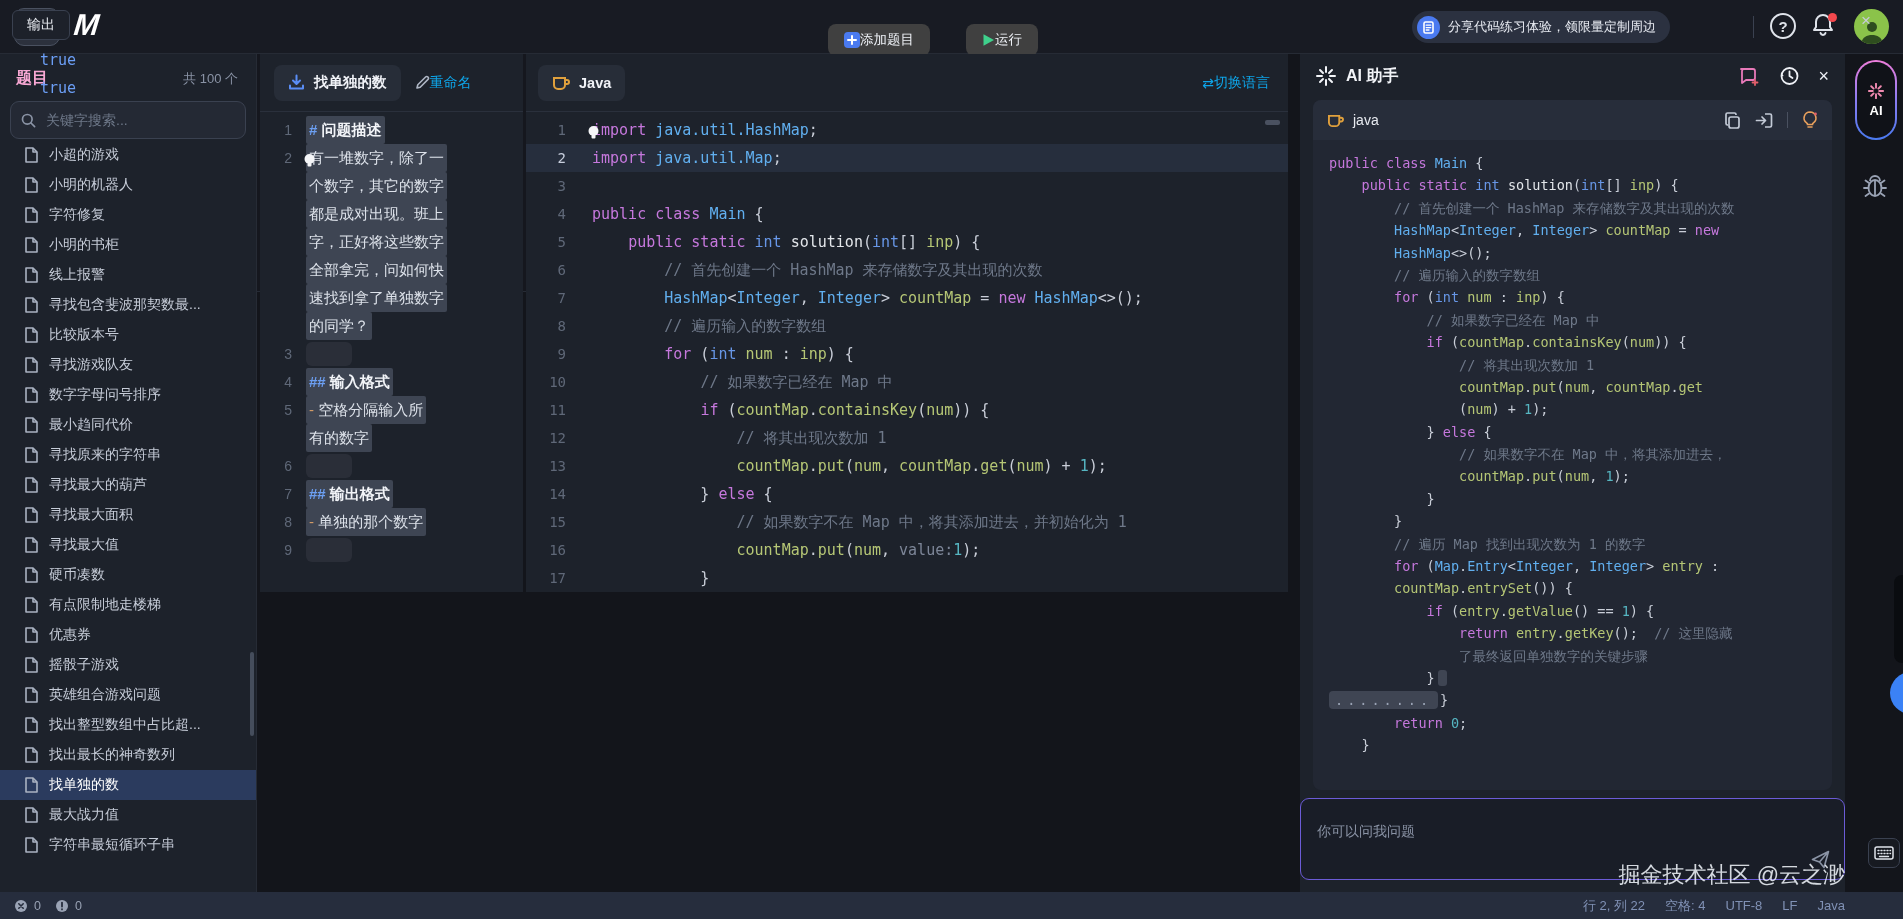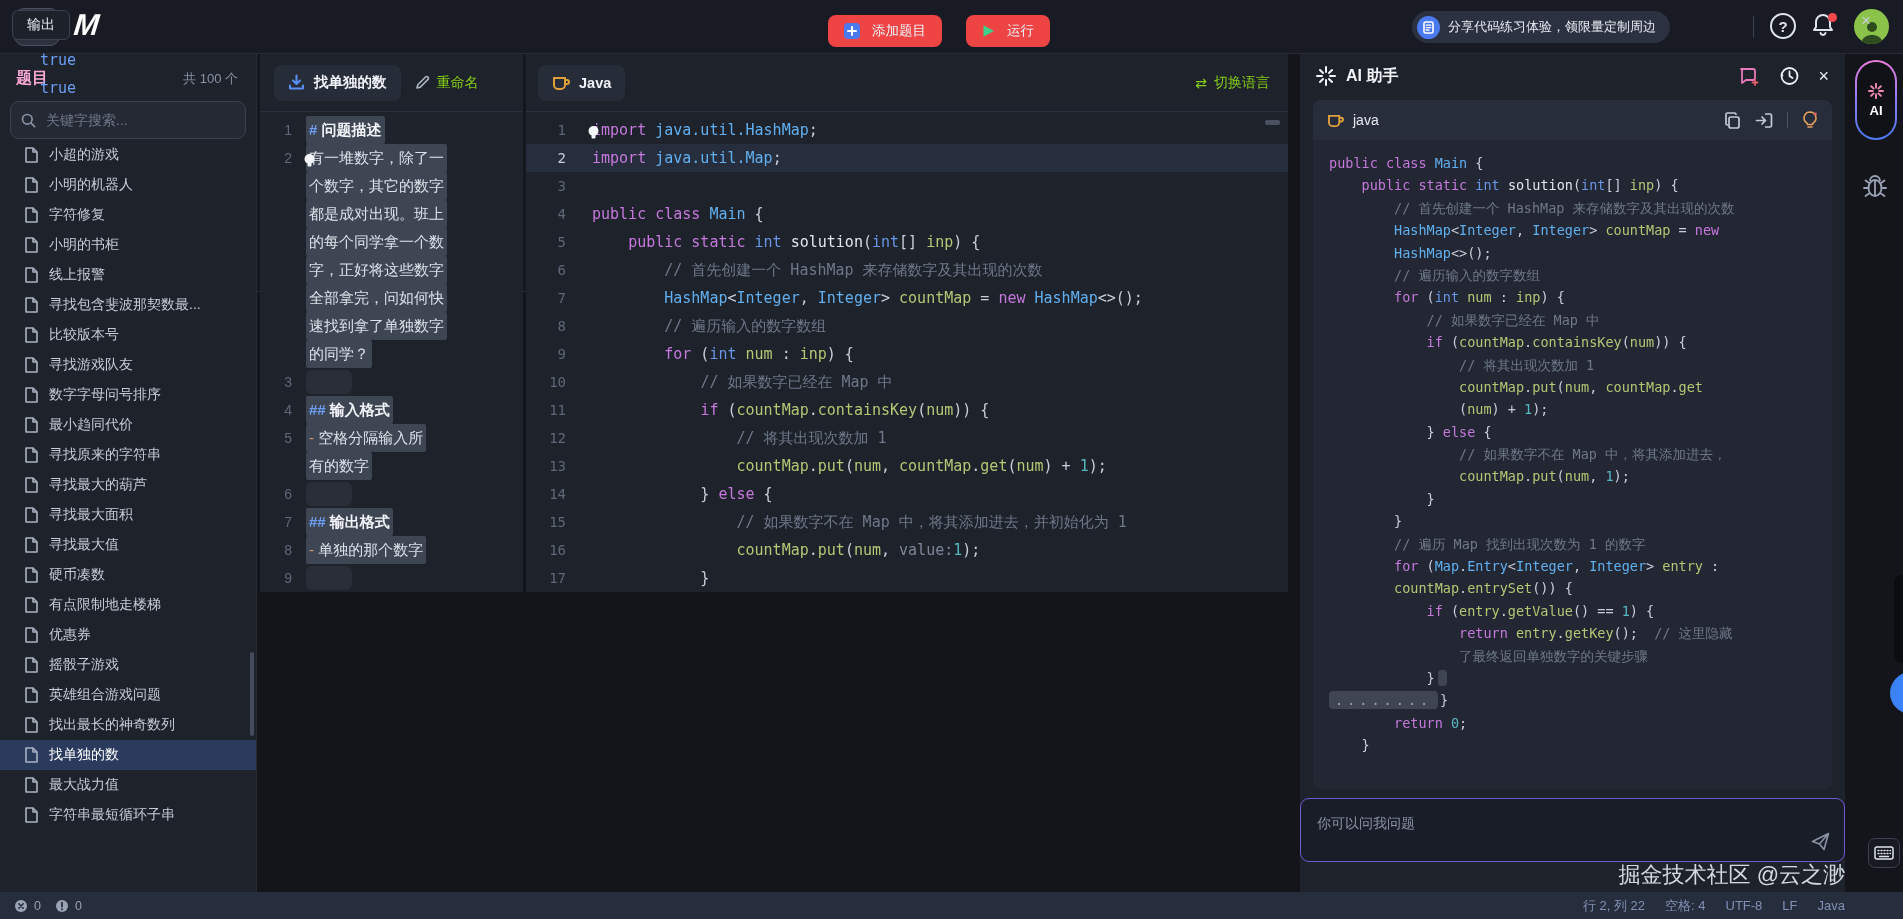--- a/index.html
+++ b/index.html
@@ -5,22 +5,22 @@
   html,body{margin:0;padding:0;background:#000;}
   *{box-sizing:border-box;}
   .screen{position:relative;width:1903px;height:919px;background:#13151b;overflow:hidden;
           font-family:"Liberation Sans","DejaVu Sans",sans-serif;color:#dfe3eb;}
 
   
   .topbar{position:absolute;left:0;top:0;width:1903px;height:54px;background:#181b23;border-bottom:1px solid #262b35;}
   .tg-btn{position:absolute;left:14px;top:8px;width:46px;height:38px;border:1px solid #4a5160;border-radius:10px;
           background:#2c313d;display:flex;align-items:center;justify-content:center;cursor:pointer;}
   .logo{position:absolute;left:74px;top:8px;font-size:30px;font-weight:900;font-style:italic;color:#fff;transform:skewX(-6deg);}
-  .top-btn{position:absolute;top:15px;height:32px;background:#ef4444;border-radius:8px;display:flex;align-items:center;
-           gap:12px;padding:0 16px;font-size:13.5px;color:#eef1f6;cursor:pointer;}
+  .top-btn{position:absolute;top:24px;height:32px;background:#404040;border-radius:8px;display:flex;align-items:center;
+           gap:0;padding:0 16px;font-size:13.5px;color:#eef1f6;cursor:pointer;}
   .plus-sq{width:16px;height:16px;border-radius:4px;background:#4a7af0;display:flex;align-items:center;justify-content:center;}
   .promo{position:absolute;left:1412px;top:11px;height:32px;background:#2b3140;border-radius:16px;display:flex;
          align-items:center;gap:8px;padding:0 14px 0 5px;font-size:13px;color:#e8ebf2;cursor:pointer;}
   .promo-ic{width:23px;height:23px;border-radius:50%;background:#4a7af0;display:flex;align-items:center;justify-content:center;}
   .top-div{position:absolute;left:1753px;top:16px;width:1px;height:22px;background:#3a4150;}
   .help{position:absolute;left:1770px;top:13px;width:26px;height:26px;border:2px solid #dfe3ea;border-radius:50%;
         display:flex;align-items:center;justify-content:center;font-size:15px;font-weight:bold;color:#dfe3ea;cursor:pointer;}
   .bell{position:absolute;left:1812px;top:13px;width:26px;height:26px;cursor:pointer;}
   .bell .dot{position:absolute;right:1px;top:0;width:9px;height:9px;border-radius:50%;background:#f4484d;}
   .avatar{position:absolute;left:1854px;top:9px;width:35px;height:35px;border-radius:50%;background:#8bc34a;
@@ -39,21 +39,21 @@
   .sb-item{height:30px;display:flex;align-items:center;gap:10px;padding:0 10px 0 24px;font-size:14px;color:#c6ccd8;
            white-space:nowrap;overflow:hidden;cursor:pointer;}
   .sb-item.sel{background:#2b3b5e;color:#fff;}
   .sb-scroll{position:absolute;right:2px;top:598px;width:4px;height:84px;background:#454d5c;border-radius:2px;}
 
   
   .panel{position:absolute;background:#1d222b;}
   .p-head{height:58px;display:flex;align-items:center;padding:0 14px;border-bottom:1px solid #2a303c;gap:14px;}
   .chip{height:36px;background:#272d38;border-radius:8px;display:flex;align-items:center;gap:9px;padding:0 14px;
         font-size:14.5px;font-weight:bold;color:#f0f2f7;cursor:pointer;}
-  .ghost{display:flex;align-items:center;gap:7px;font-size:14px;color:#84cc16;cursor:pointer;}
+  .ghost{display:flex;align-items:center;font-size:14px;color:#0ea5e9;cursor:pointer;}
   mono, .mono{font-family:"DejaVu Sans Mono","Liberation Mono",monospace;}
 
   
   .md-panel{left:260px;top:54px;width:263px;height:538px;}
   .md-body{position:absolute;left:0;top:62px;right:0;bottom:0;overflow:hidden;}
   .mrow{display:flex;height:28px;line-height:28px;font-size:15px;position:relative;}
   .mrow .gut{width:46px;text-align:right;padding-right:14px;color:#5f6878;font-size:14px;flex:none;}
   .mdsel{background:#3e4553;border-radius:2px;padding:0 3px;white-space:pre;}
   .sg-tok{color:#6c9ff2;font-weight:bold;}
   .sg-h{color:#f2f4f8;font-weight:bold;}
@@ -97,22 +97,22 @@
   .ai-panel{left:1300px;top:54px;width:545px;height:838px;}
   .ai-head{height:44px;display:flex;align-items:center;padding:0 16px;gap:10px;}
   .ai-title{font-size:16px;font-weight:bold;color:#f2f4f8;}
   .ai-head-icons{margin-left:auto;display:flex;align-items:center;gap:18px;}
   .ai-card{position:absolute;left:13px;top:46px;width:519px;height:690px;border-radius:8px;overflow:hidden;background:#222733;}
   .ai-card-head{height:40px;background:#272d3a;display:flex;align-items:center;gap:9px;padding:0 14px;font-size:14px;color:#e8ebf1;}
   .ai-card-icons{margin-left:auto;display:flex;align-items:center;gap:14px;}
   .vdiv{width:1px;height:16px;background:#4a5160;}
   .ai-code{padding:12px 0 0 16px;}
   .arow{height:22.4px;line-height:22.4px;font-size:13.5px;font-family:"DejaVu Sans Mono","Liberation Mono",monospace;white-space:pre;}
-  .ai-input{position:absolute;left:0;top:744px;width:545px;height:64px;border:1.5px solid #6b5bd6;border-radius:9px;
-            background:#191d27;padding:14px 14px;}
+  .ai-input{position:absolute;left:0;top:744px;width:545px;height:82px;border:1.5px solid #6b5bd6;border-radius:9px;
+            background:#191d27;padding:22px 14px;}
   .ai-input textarea{width:92%;height:100%;background:transparent;border:none;outline:none;resize:none;
             color:#cdd3de;font-size:14px;font-family:inherit;}
   .ai-input textarea::placeholder{color:#8a93a5;}
   .send{position:absolute;right:14px;bottom:10px;cursor:pointer;}
 
   
   .rail-ai{position:absolute;left:1855px;top:60px;width:42px;height:80px;border-radius:21px;padding:2px;
            background:linear-gradient(180deg,#f07edc,#8b7cf0,#4a7af0);cursor:pointer;}
   .rail-ai-in{width:100%;height:100%;border-radius:19px;background:#101218;display:flex;flex-direction:column;
            align-items:center;justify-content:center;gap:4px;}
@@ -330,20 +330,27 @@
             <path d="M2 1h7l4 4v10H2Z" fill="none" stroke="#aab3c2" stroke-width="1.6" stroke-linejoin="round"></path>
             <path d="M9 1v4h4" fill="none" stroke="#aab3c2" stroke-width="1.6" stroke-linejoin="round"></path>
           </svg>
           <span>英雄组合游戏问题</span>
         </div>
         <div class="sb-item">
           <svg width="15" height="16" viewBox="0 0 15 16">
             <path d="M2 1h7l4 4v10H2Z" fill="none" stroke="#aab3c2" stroke-width="1.6" stroke-linejoin="round"></path>
             <path d="M9 1v4h4" fill="none" stroke="#aab3c2" stroke-width="1.6" stroke-linejoin="round"></path>
           </svg>
+          <span>找出整型数组中占比超...</span>
+        </div>
+        <div class="sb-item">
+          <svg width="15" height="16" viewBox="0 0 15 16">
+            <path d="M2 1h7l4 4v10H2Z" fill="none" stroke="#aab3c2" stroke-width="1.6" stroke-linejoin="round"></path>
+            <path d="M9 1v4h4" fill="none" stroke="#aab3c2" stroke-width="1.6" stroke-linejoin="round"></path>
+          </svg>
           <span>找出最长的神奇数列</span>
         </div>
         <div class="sb-item sel">
           <svg width="15" height="16" viewBox="0 0 15 16">
             <path d="M2 1h7l4 4v10H2Z" fill="none" stroke="#aab3c2" stroke-width="1.6" stroke-linejoin="round"></path>
             <path d="M9 1v4h4" fill="none" stroke="#aab3c2" stroke-width="1.6" stroke-linejoin="round"></path>
           </svg>
           <span>找单独的数</span>
         </div>
         <div class="sb-item">
@@ -393,24 +400,20 @@
               <rect x="5.5" y="10" width="4" height="3.5" rx="1" fill="#f5f6f8"></rect>
             </svg></span>
         </div>
         <div class="mrow">
           <span class="gut"></span>
           <span class="mdsel"><span class="sg-txt">个数字，其它的数字</span></span>
         </div>
         <div class="mrow">
           <span class="gut"></span>
           <span class="mdsel"><span class="sg-txt">都是成对出现。班上</span></span>
-        </div>
-        <div class="mrow">
-          <span class="gut"></span>
-          <span class="mdsel"><span class="sg-txt">的每个同学拿一个数</span></span>
         </div>
         <div class="mrow">
           <span class="gut"></span>
           <span class="mdsel"><span class="sg-txt">字，正好将这些数字</span></span>
         </div>
         <div class="mrow">
           <span class="gut"></span>
           <span class="mdsel"><span class="sg-txt">全部拿完，问如何快</span></span>
         </div>
         <div class="mrow">

